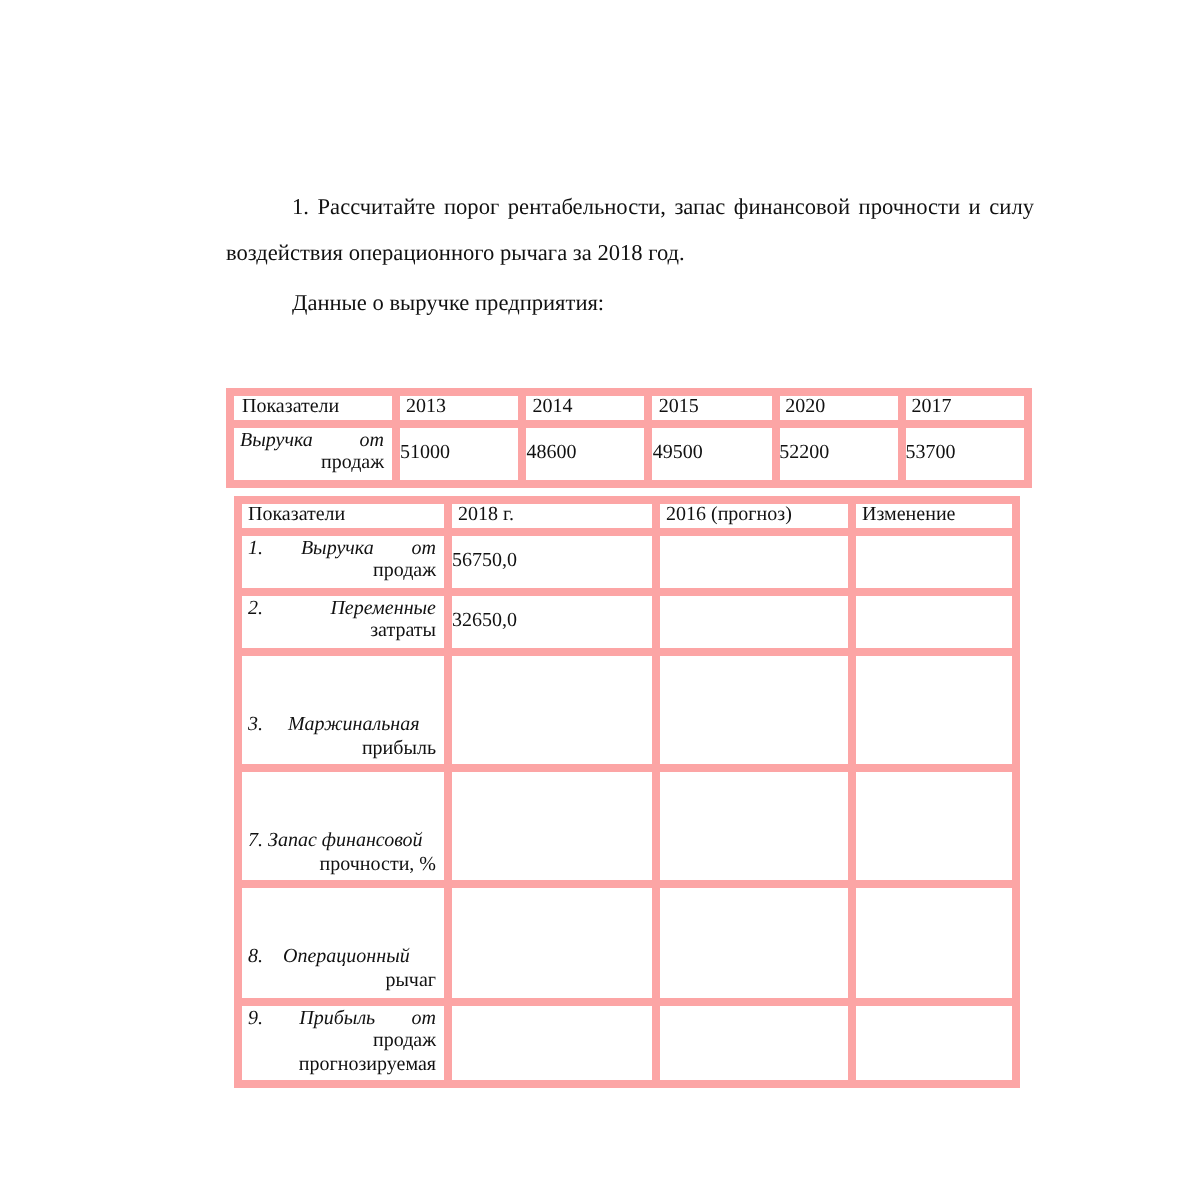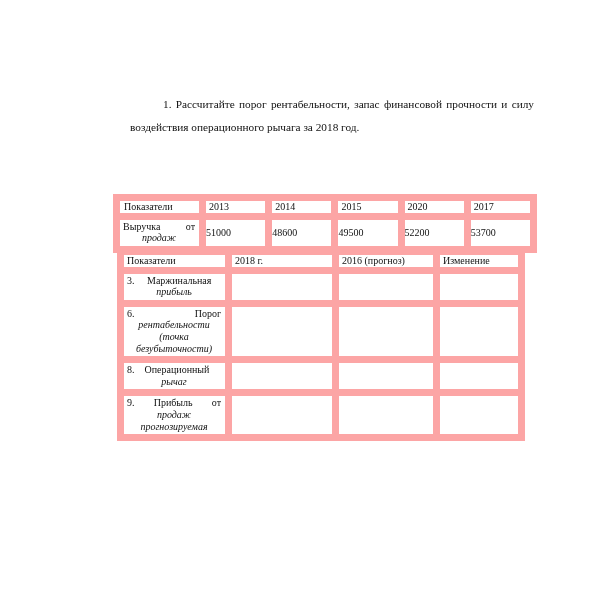--- a/index.html
+++ b/index.html
@@ -20,21 +20,21 @@
   .page {
     position: relative;
     width: 600px;
     height: 600px;
     background: #ffffff;
     box-sizing: border-box;
   }
 
   .doc-body {
     position: absolute;
-    left: 130px;
+    left: 113px;
     top: 93px;
     width: 404px;
   }
 
   p.para {
     margin: 0 0 0 0;
     font-size: 11.3px;
     line-height: 22.5px;
     text-align: justify;
     text-indent: 33px;
@@ -56,21 +56,21 @@
   }
 
   
   table.doc-table {
     border-collapse: collapse;
     table-layout: fixed;
     font-size: 10px;
     color: #111111;
   }
   table.doc-table td {
-    border: 7px solid #fca5a5;
+    border: 4px solid #fca5a5;
     padding: 0;
     vertical-align: top;
     line-height: 11.6px;
     font-size: 10px;
   }
   td .cell {
     padding: 1px 3px 1px 3px;
   }
 
   
@@ -101,26 +101,28 @@
   table.t2 tr.light > td { border-top-color: #8f8f8f; }
 
   .lbl {
     display: block;
     padding: 1px 4px 2px 3px;
   }
   .lbl .l1 {
     display: block;
     text-align: justify;
     text-align-last: justify;
+    font-style: italic;
   }
   .lbl .l1.plain {
     text-align: left;
     text-align-last: left;
-  }
-  .lbl .l2 { display: block; text-align: center; font-style: italic; }
+    margin-top: 28px;
+  }
+  .lbl .l2 { display: block; text-align: right; }
 
   .val {
     display: block;
     text-align: left;
     padding-top: 7px;
   }
 
   .sp {
     text-decoration: underline;
     text-decoration-color: #d83a32;
@@ -129,20 +131,21 @@
     text-underline-offset: 1px;
   }
 </style>
 </head>
 <body>
 
 <div class="page">
 
   <div class="doc-body">
     <p class="para">1. Рассчитайте порог рентабельности, запас финансовой прочности и силу воздействия операционного рычага за 2018 год.</p>
+    <p class="caption">Данные о выручке предприятия:</p>
   </div>
 
   <div class="table1-wrap">
     <table class="doc-table t1">
       <tbody>
         <tr class="hdr">
           <td class="c0">
             <span class="cell">Показатели</span>
           </td>
           <td class="cy">
@@ -199,21 +202,55 @@
             <span class="cell">2018 г.</span>
           </td>
           <td class="cC">
             <span class="cell">2016 (прогноз)</span>
           </td>
           <td class="cD">
             <span class="cell">Изменение</span>
           </td>
         </tr>
 
-
+        <tr>
+          <td class="cA">
+            <span class="lbl">
+              <span class="l1"><span>1.</span> <span>Выручка от</span></span>
+              <span class="l2">продаж</span>
+            </span>
+          </td>
+          <td class="cB">
+            <span class="val">56750,0</span>
+          </td>
+          <td class="cC">
+            <span class="val"></span>
+          </td>
+          <td class="cD">
+            <span class="val"></span>
+          </td>
+        </tr>
+
+        <tr class="light">
+          <td class="cA">
+            <span class="lbl">
+              <span class="l1"><span>2.</span> <span>Переменные</span></span>
+              <span class="l2">затраты</span>
+            </span>
+          </td>
+          <td class="cB">
+            <span class="val">32650,0</span>
+          </td>
+          <td class="cC">
+            <span class="val"></span>
+          </td>
+          <td class="cD">
+            <span class="val"></span>
+          </td>
+        </tr>
 
         <tr>
           <td class="cA">
             <span class="lbl">
               <span class="l1 plain"><span>3.</span>&nbsp;&nbsp;&nbsp;&nbsp;&nbsp;<span>Маржинальная</span></span>
               <span class="l2">прибыль</span>
             </span>
           </td>
           <td class="cB">
             <span class="val"></span>
@@ -221,40 +258,38 @@
           <td class="cC">
             <span class="val"></span>
           </td>
           <td class="cD">
             <span class="val"></span>
           </td>
         </tr>
 
 
 
-        <tr>
-          <td class="cA">
-            <span class="lbl">
-              <span class="l1"><span>6.</span> <span>Порог</span></span>
-              <span class="l2">рентабельности</span>
-              <span class="l2">(точка</span>
-              <span class="l2">безубыточности)</span>
-            </span>
-          </td>
-          <td class="cB">
-            <span class="val"></span>
-          </td>
-          <td class="cC">
-            <span class="val"></span>
-          </td>
-          <td class="cD">
-            <span class="val"></span>
-          </td>
-        </tr>
-
+
+        <tr class="light">
+          <td class="cA">
+            <span class="lbl">
+              <span class="l1 plain"><span>7.</span> <span>Запас финансовой</span></span>
+              <span class="l2">прочности, %</span>
+            </span>
+          </td>
+          <td class="cB">
+            <span class="val"></span>
+          </td>
+          <td class="cC">
+            <span class="val"></span>
+          </td>
+          <td class="cD">
+            <span class="val"></span>
+          </td>
+        </tr>
 
         <tr>
           <td class="cA">
             <span class="lbl">
               <span class="l1 plain"><span>8.</span>&nbsp;&nbsp;&nbsp;&nbsp;<span>Операционный</span></span>
               <span class="l2">рычаг</span>
             </span>
           </td>
           <td class="cB">
             <span class="val"></span>

